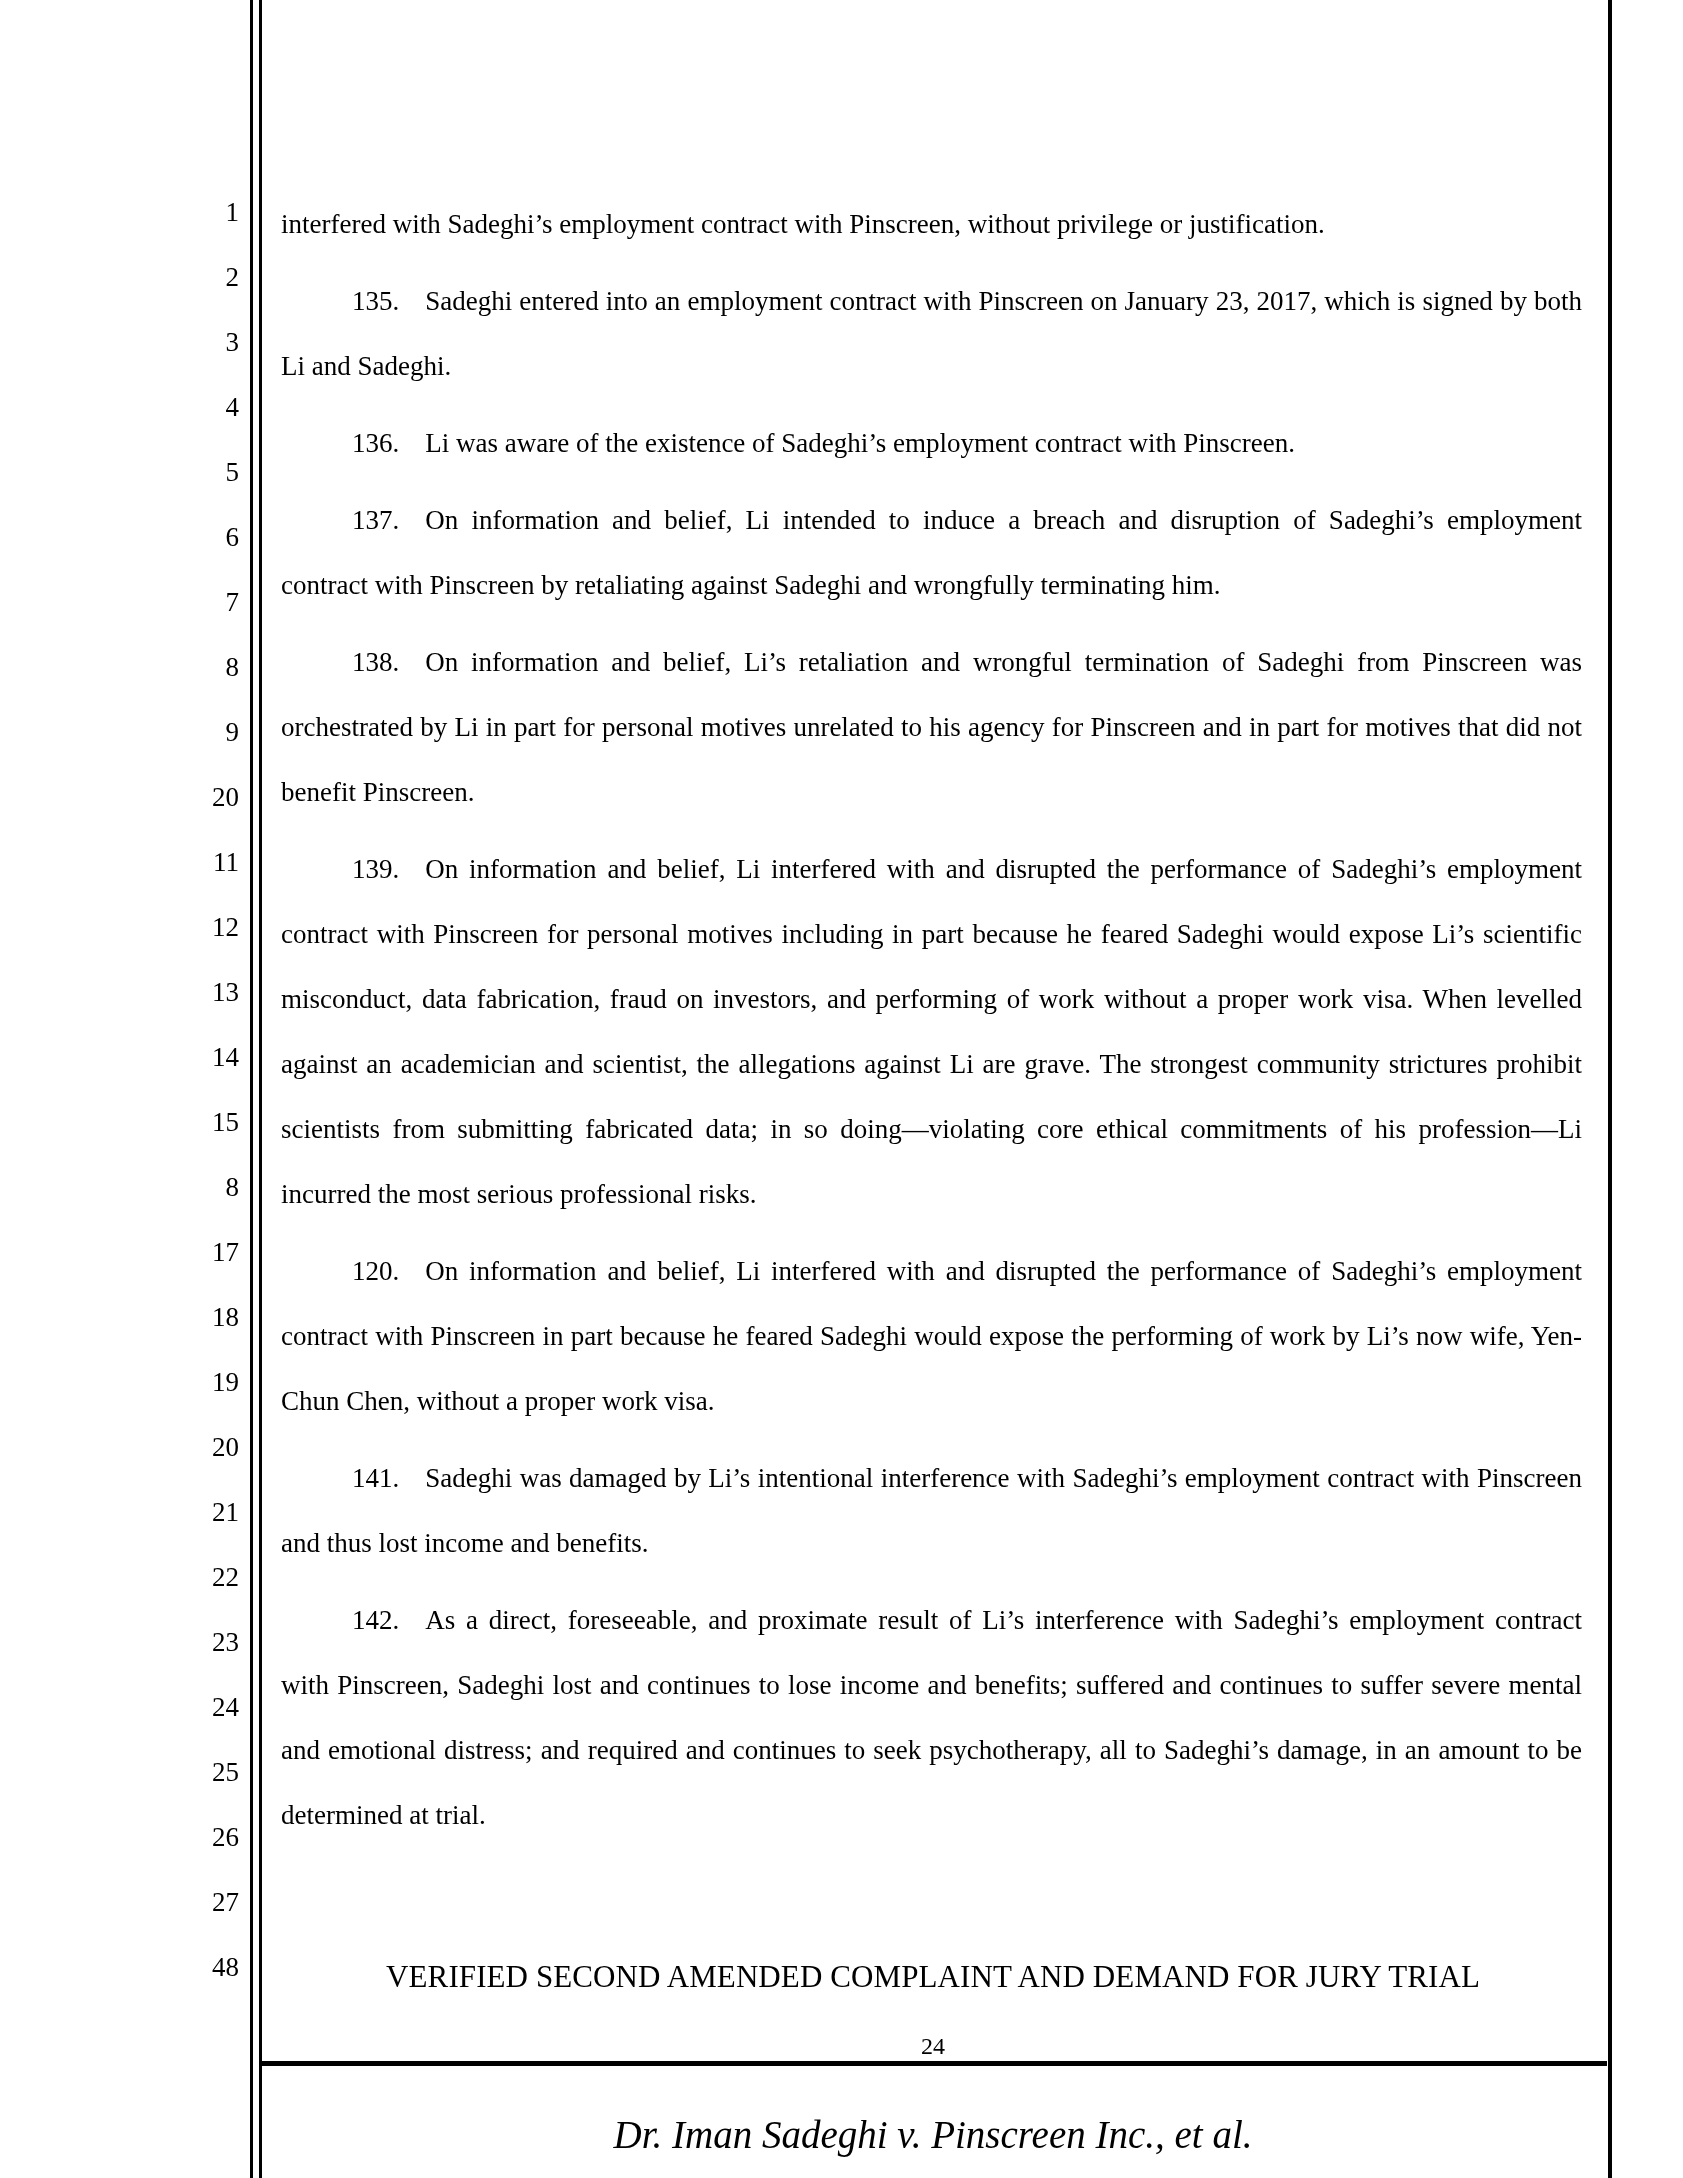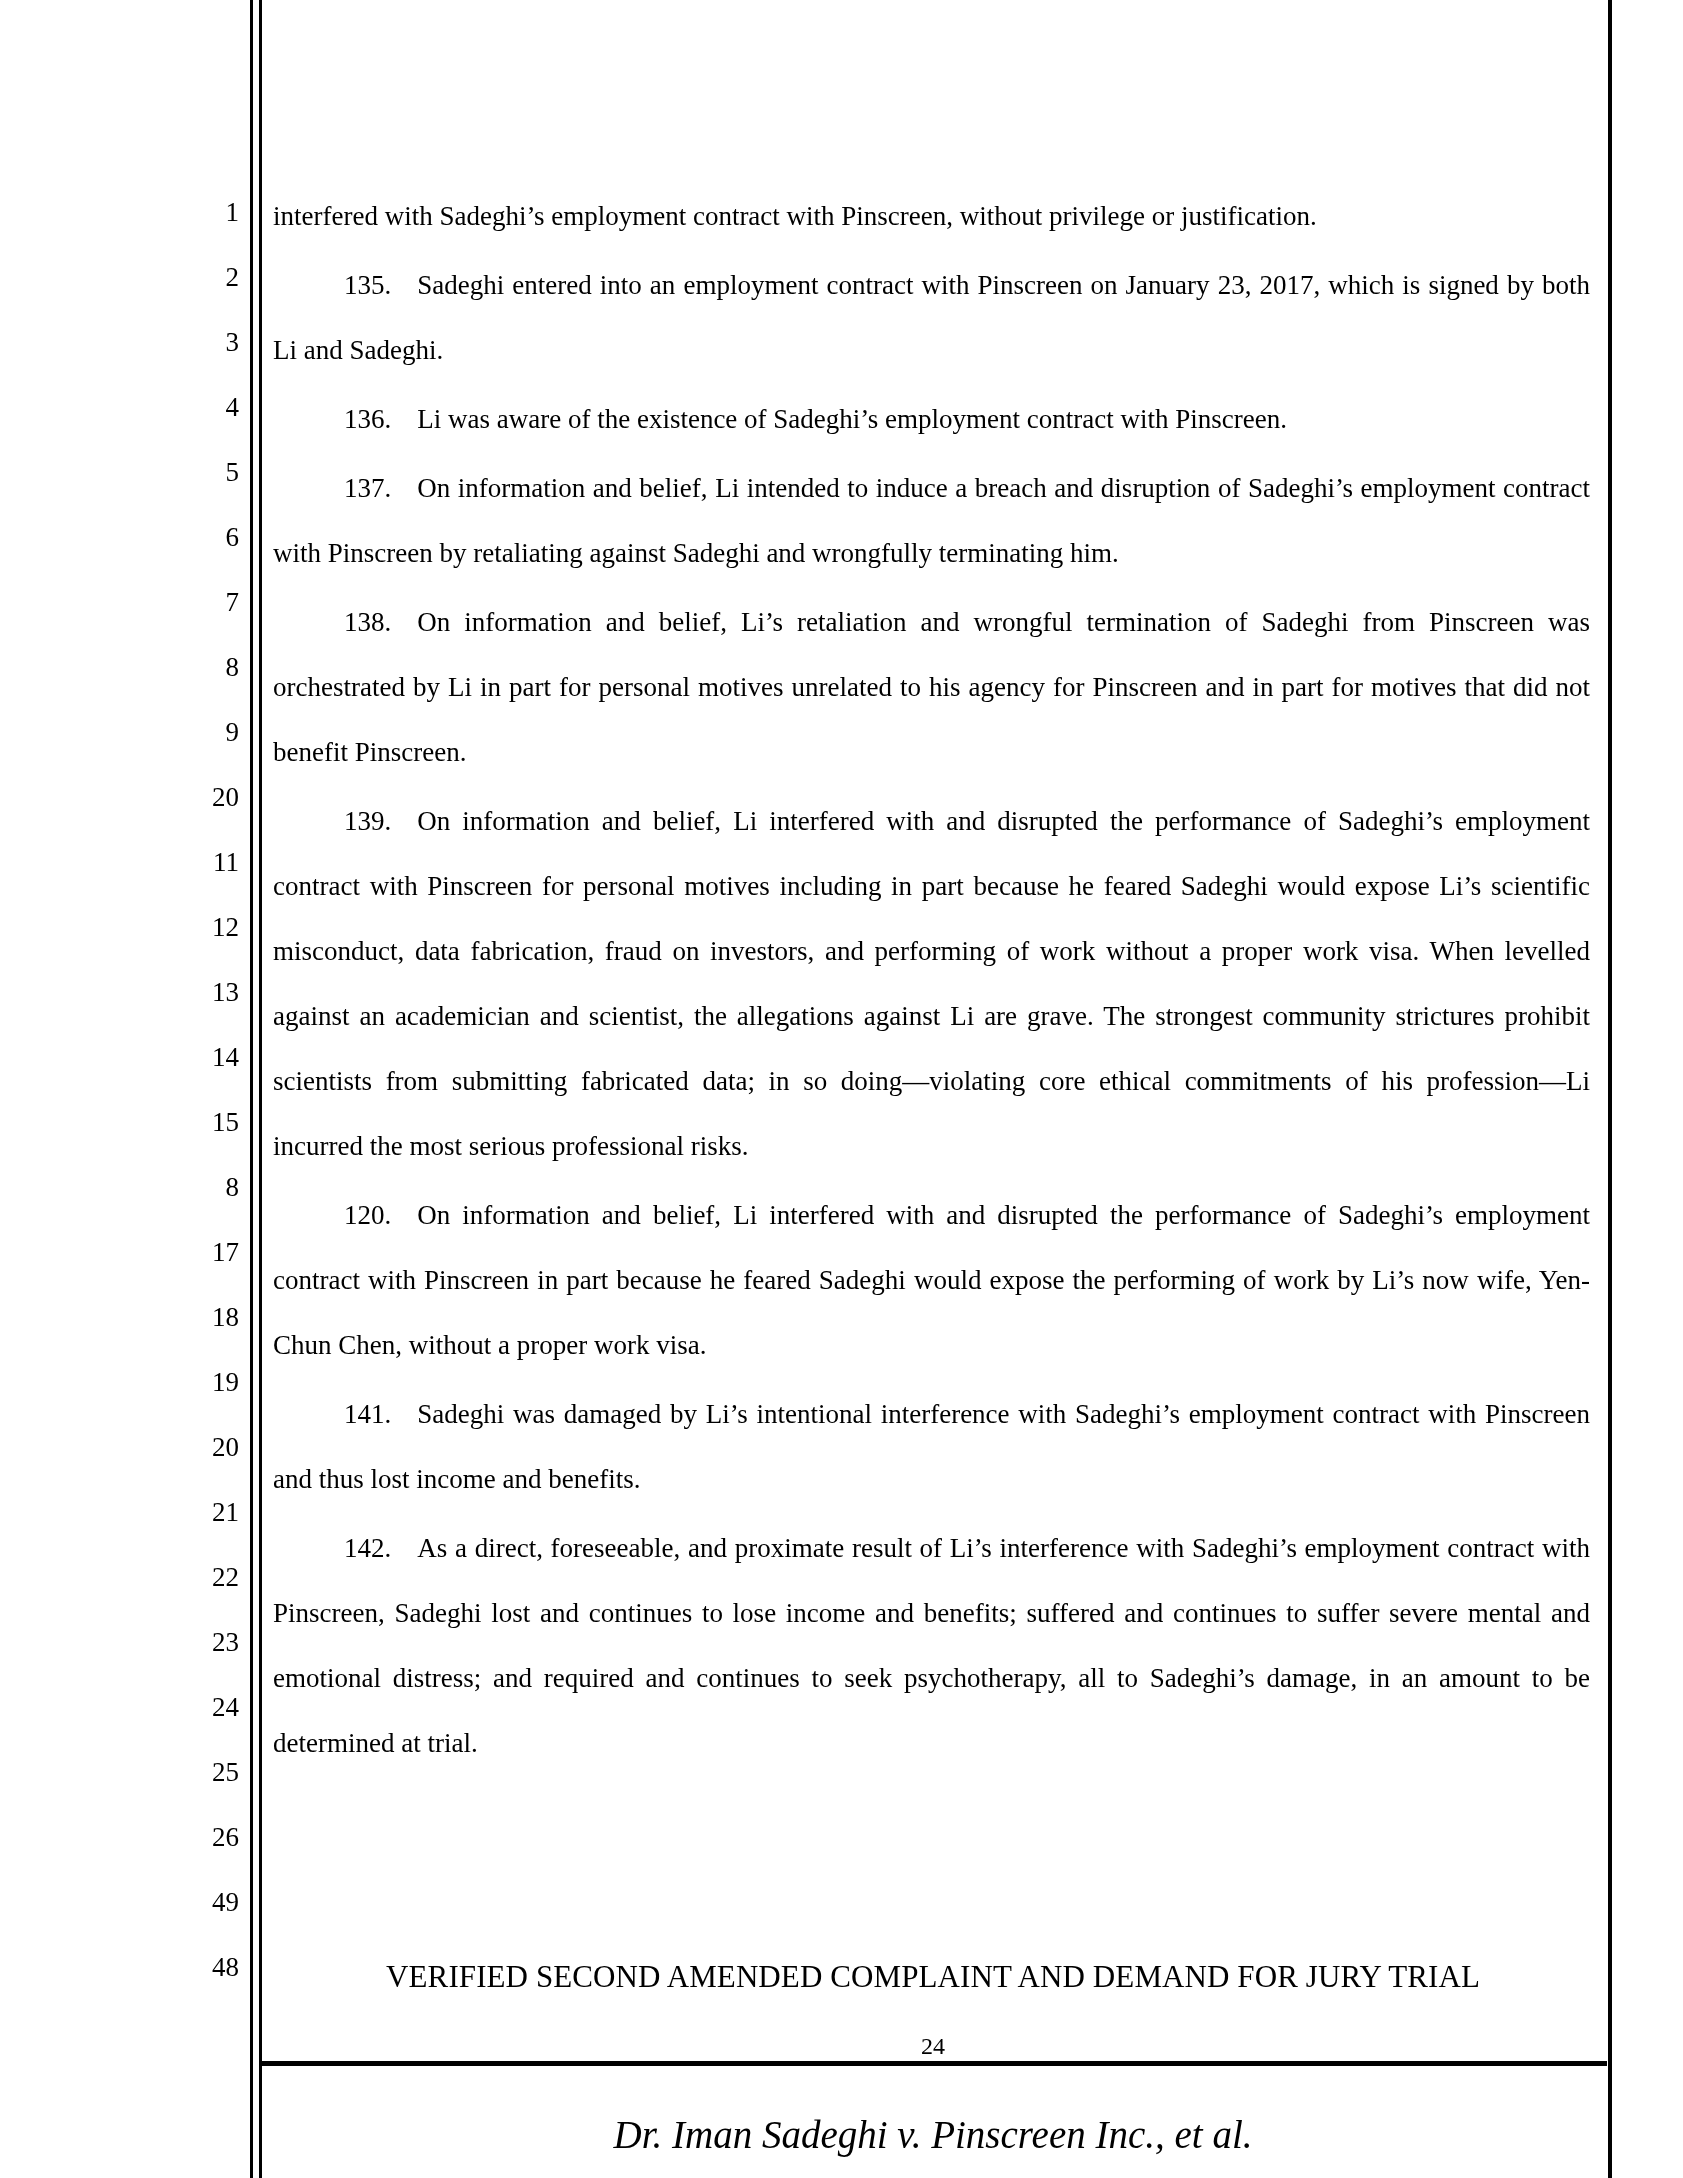--- a/index.html
+++ b/index.html
@@ -67,21 +67,21 @@
     position: absolute;
     left: 269px;
     top: 180px;
     width: 1325px;
     font-size: 27px;
     line-height: 65px;
     text-align: justify;
     text-justify: inter-word;
   }
   .body-text p {
-    margin: 4px;
+    margin: 12px;
     padding: 0;
     text-align: justify;
   }
   .body-text p.indented {
     text-indent: 71px;
   }
   .para-num {
     
     letter-spacing: 0;
   }
@@ -155,21 +155,21 @@
       <div>17</div>
       <div>18</div>
       <div>19</div>
       <div>20</div>
       <div>21</div>
       <div>22</div>
       <div>23</div>
       <div>24</div>
       <div>25</div>
       <div>26</div>
-      <div>49</div>
+      <div>27</div>
       <div>48</div>
     </div>
 
   <div class="body-text" id="body-text">
       <p><span>interfered with Sadeghi’s employment contract with Pinscreen, without privilege or justification.</span></p>
       <p class="indented"><span class="para-num">135.</span><span class="gap"></span><span>Sadeghi entered into an employment contract with Pinscreen on January 23, 2017, which is signed by both Li and Sadeghi.</span></p>
       <p class="indented"><span class="para-num">136.</span><span class="gap"></span><span>Li was aware of the existence of Sadeghi’s employment contract with Pinscreen.</span></p>
       <p class="indented"><span class="para-num">137.</span><span class="gap"></span><span>On information and belief, Li intended to induce a breach and disruption of Sadeghi’s employment contract with Pinscreen by retaliating against Sadeghi and wrongfully terminating him.</span></p>
       <p class="indented"><span class="para-num">138.</span><span class="gap"></span><span>On information and belief, Li’s retaliation and wrongful termination of Sadeghi from Pinscreen was orchestrated by Li in part for personal motives unrelated to his agency for Pinscreen and in part for motives that did not benefit Pinscreen.</span></p>
       <p class="indented"><span class="para-num">139.</span><span class="gap"></span><span>On information and belief, Li interfered with and disrupted the performance of Sadeghi’s employment contract with Pinscreen for personal motives including in part because he feared Sadeghi would expose Li’s scientific misconduct, data fabrication, fraud on investors, and performing of work without a proper work visa. When levelled against an academician and scientist, the allegations against Li are grave. The strongest community strictures prohibit scientists from submitting fabricated data; in so doing—violating core ethical commitments of his profession—Li incurred the most serious professional risks.</span></p>

